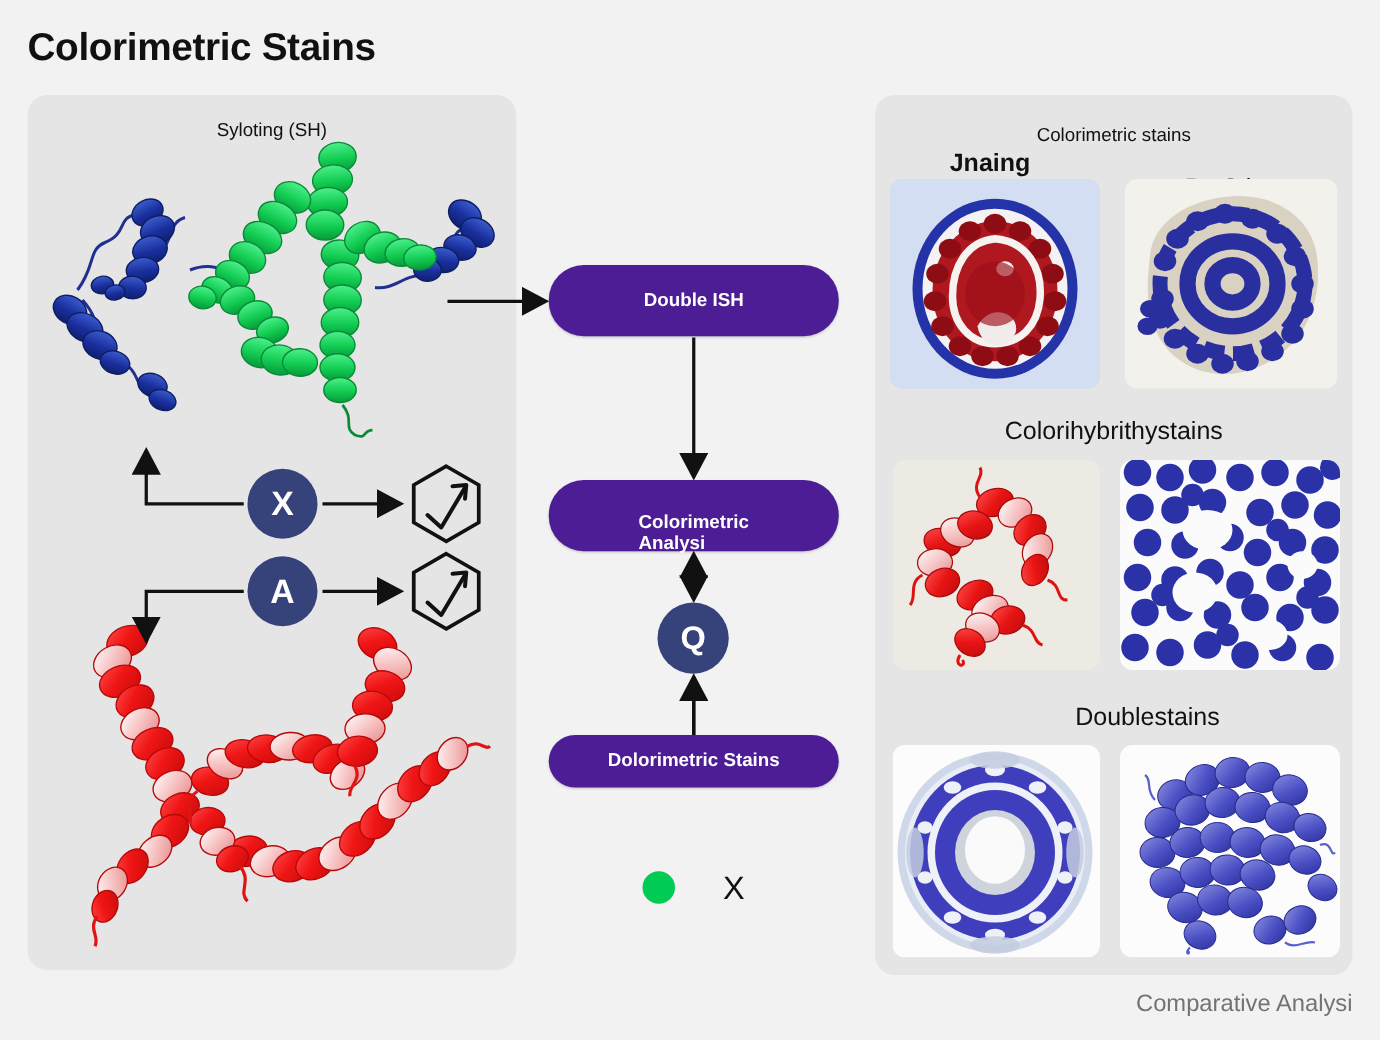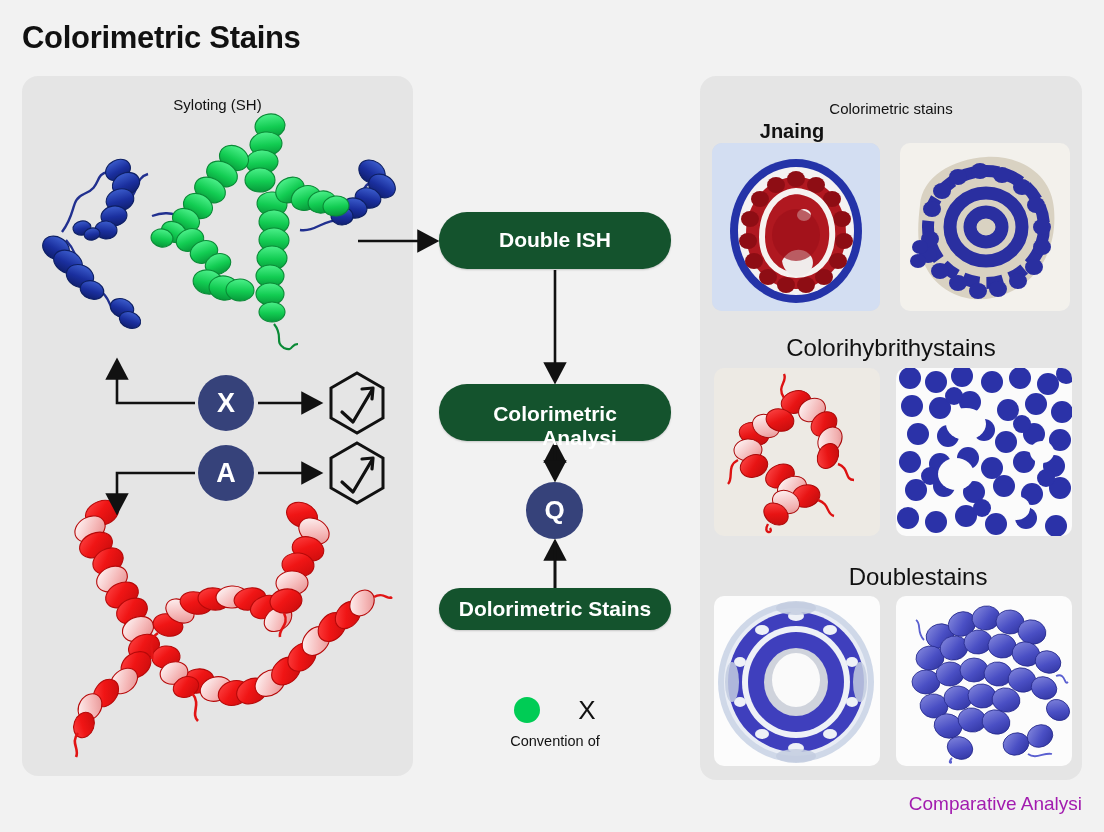--- a/index.html
+++ b/index.html
@@ -43,23 +43,23 @@
   }
   #badge-x{left:198px;top:375px;width:56px;height:56px;}
   #badge-a{left:198px;top:445px;width:56px;height:56px;}
 
   .hexwrap{position:absolute;width:62px;height:66px;}
   #hex-x{left:326px;top:370px;}
   #hex-a{left:326px;top:440px;}
 
   
   .flow-box{
-    position:absolute;background:#14532d;color:#fff;
+    position:absolute;background:#4c1d95;color:#fff;
     border-radius:28px;display:flex;align-items:center;justify-content:center;
-    text-align:right;font-size:21px;font-weight:600;line-height:1.15;
+    text-align:left;font-size:15px;font-weight:600;line-height:1.15;
     box-shadow:0 1px 2px rgba(0,0,0,.18);
   }
   #box-double-ish{left:439px;top:212px;width:232px;height:57px;}
   #box-colorimetric{left:439px;top:384px;width:232px;height:57px;}
   #box-dolorimetric{left:439px;top:588px;width:232px;height:42px;}
   #node-q{
     left:526px;top:482px;width:57px;height:57px;border-radius:50%;
     background:#36427a;color:#fff;position:absolute;
     display:flex;align-items:center;justify-content:center;
     font-size:26px;font-weight:600;
@@ -73,31 +73,31 @@
   #legend-dot{width:26px;height:26px;border-radius:50%;background:#00cc55;}
   #legend-x{font-size:26px;font-weight:400;color:#111;}
   #legend-caption{
     position:absolute;left:429px;top:732px;width:252px;text-align:center;
     font-size:14.5px;line-height:1.28;color:#111;
   }
 
   
   #right-heading{top:88px;}
   .group-heading{
-    position:absolute;width:382px;text-align:center;font-size:24px;color:#111;
+    position:absolute;width:382px;text-align:center;font-size:20px;color:#111;
   }
   .img-caption{
     position:absolute;text-align:center;font-size:20px;color:#111;width:160px;
   }
   .micro{
     position:absolute;border-radius:10px;overflow:hidden;
   }
 
   #footer-note{
-    position:absolute;right:22px;top:793px;font-size:19px;color:#a21caf;
+    position:absolute;right:22px;top:793px;font-size:19px;color:#737373;
   }
 
   svg{display:block;}
 </style>
 </head>
 <body>
 
 <div id="page-title">Colorimetric Stains</div>
 
 <div id="left-panel" class="panel">
@@ -354,21 +354,20 @@
 
 <div class="flow-box" id="box-dolorimetric">
   <span>Dolorimetric Stains</span>
 </div>
 
 <div id="legend-row">
   <span id="legend-dot"></span>
   <span id="legend-x">X</span>
 </div>
 <div id="legend-caption">
-  <div>Convention of</div>
 </div>
 
 <div id="right-panel" class="panel">
   <div class="panel-heading" id="right-heading" style="top:12px;">Colorimetric stains</div>
 </div>
 
 <div class="img-caption" style="left:712px;top:120px;font-weight:bold;">Jnaing</div>
 <div class="img-caption" style="left:900px;top:120px;margin-top:20px;">Pa Stin</div>
 
 <div class="micro" style="left:712px;top:143px;width:168px;height:168px;">

